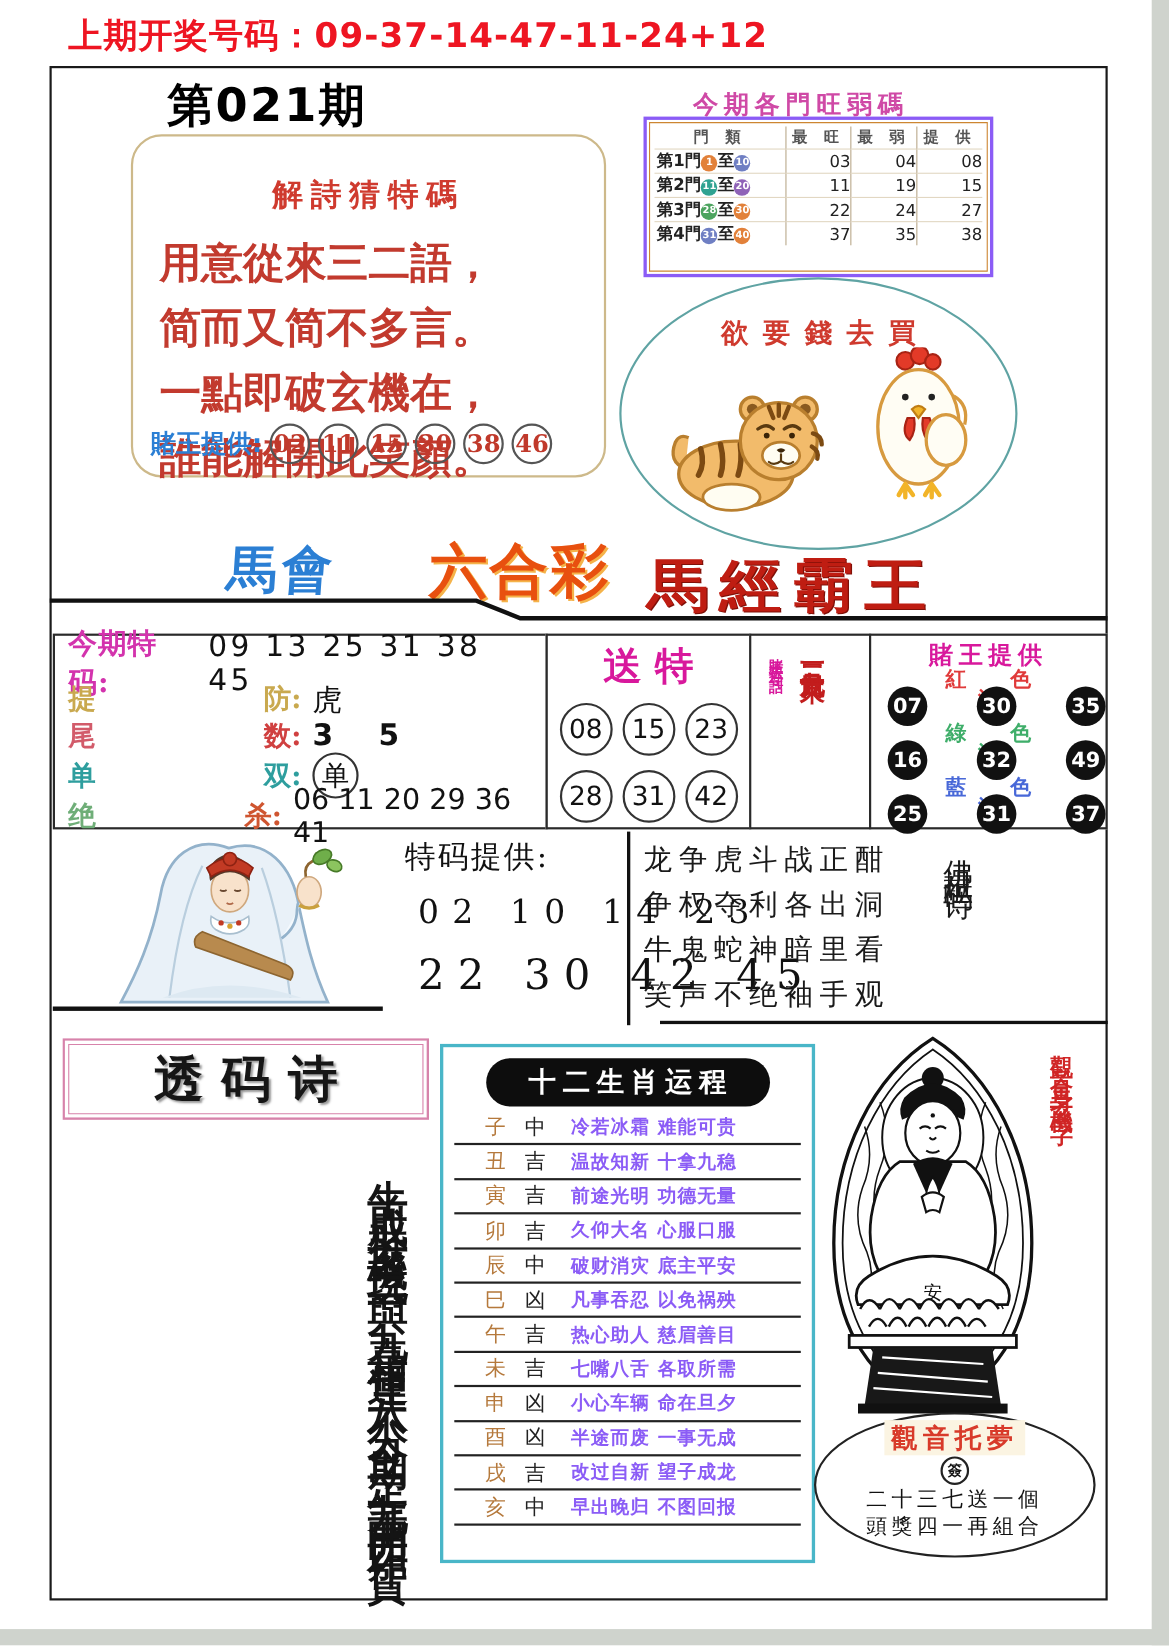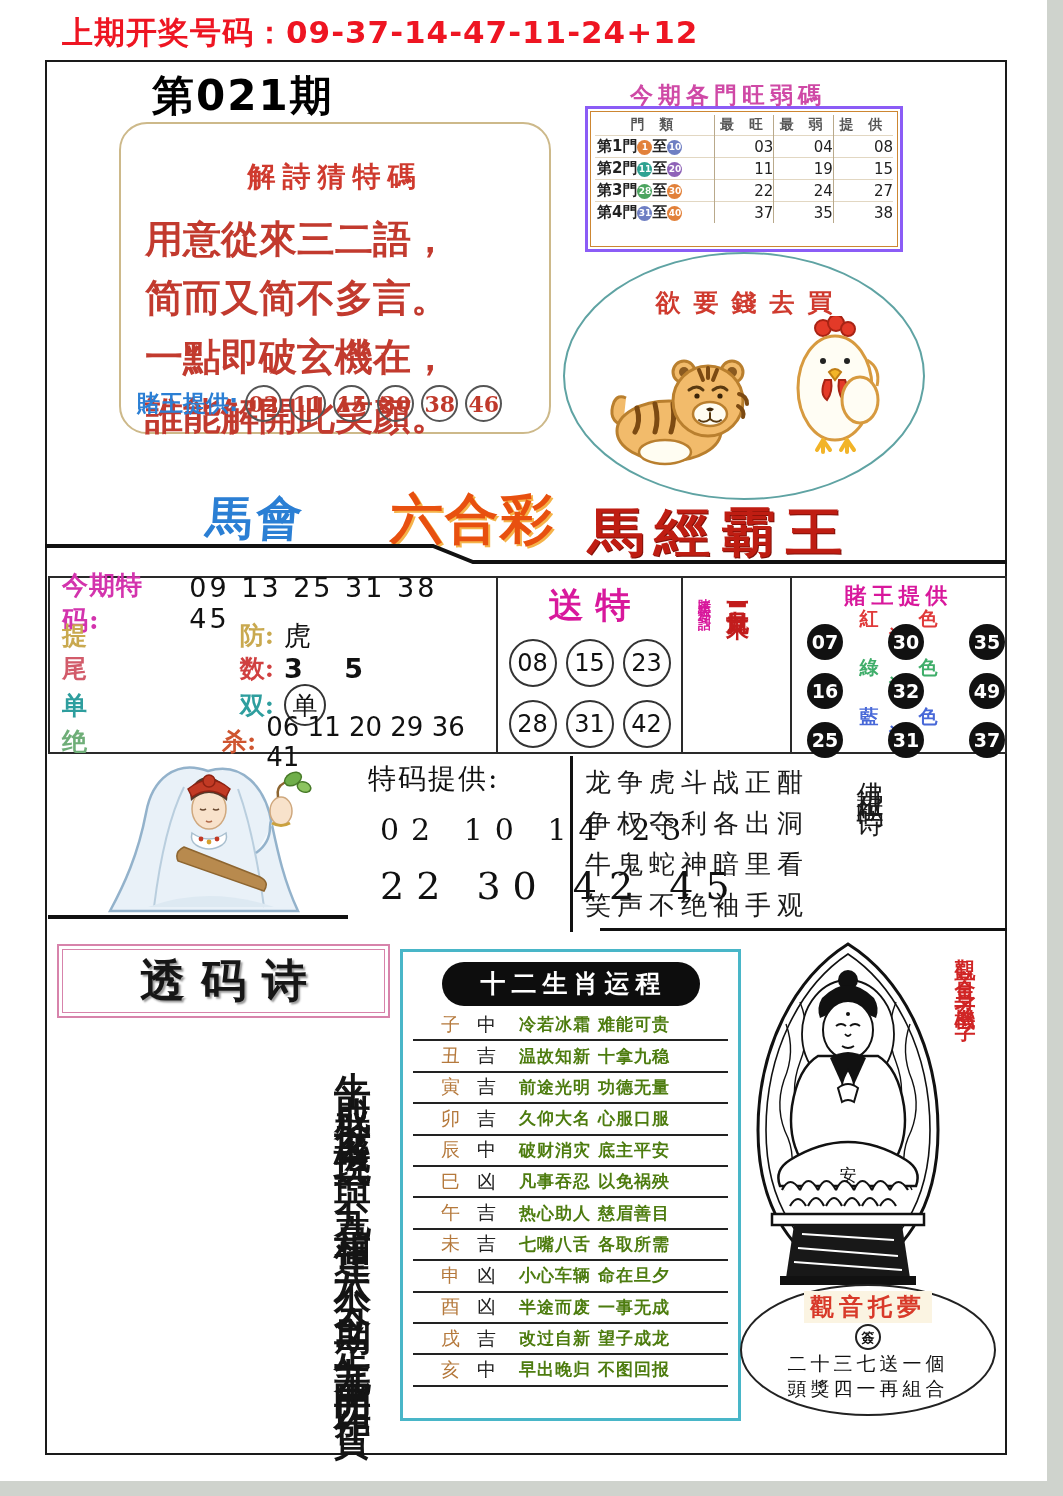--- a/index.html
+++ b/index.html
@@ -99,21 +99,21 @@
   .tms-title { font-size:45px; font-weight:bold; color:#161616; letter-spacing:16px; padding-left:16px; text-shadow:2px 2px 2px #999; }
   .tms-cols { left:62px; top:1042px; width:326px; height:380px; writing-mode:vertical-rl; text-orientation:upright; display:flex; }
   .vcol { font-size:37px; font-weight:bold; color:#141414; letter-spacing:13px; margin-left:27px; line-height:1.9; }
 
   .zodiac-box { left:400px; top:949px; width:341px; height:472px; border:3px solid #49b6c8; background:#fff; padding:8px 10px 0 10px; }
   .zodiac-pill { width:258px; margin:2px auto 4px auto; background:#0d0d0d; color:#fff; border-radius:24px;
                  font-size:25px; font-weight:bold; letter-spacing:6px; text-align:center; padding:5px 0 6px 6px; }
   .z-row { display:flex; align-items:center; height:31.4px; border-bottom:2px solid #222; padding-left:28px; }
   .z-sign { width:36px; color:#b5793c; font-size:19px; }
   .z-luck { width:42px; color:#222; font-size:19px; }
-  .z-text { color:#4d7c0f; font-size:17px; font-weight:bold; letter-spacing:1px; white-space:nowrap; }
+  .z-text { color:#8b5cf6; font-size:17px; font-weight:bold; letter-spacing:1px; white-space:nowrap; }
 
   .buddha { left:742px; top:938px; }
   .gold-vtext { left:951px; top:942px; writing-mode:vertical-rl; text-orientation:upright; color:#d02525; font-size:21px;
                 font-weight:bold; letter-spacing:10px; }
   .dream-ellipse { left:740px; top:1284px; width:256px; height:132px; border:2px solid #222; border-radius:50%;
                    background:#fff; text-align:center; z-index:5; }
   .dream-title { display:inline-block; margin-top:5px; color:#d83a2a; font-size:24px; font-weight:bold; letter-spacing:5px;
                  background:#fbf4e2; padding:0 6px; }
   .dream-seal { width:26px; height:26px; border:2px solid #222; border-radius:50%; margin:1px auto; font-size:13px;
                 line-height:24px; color:#111; font-weight:bold; }

